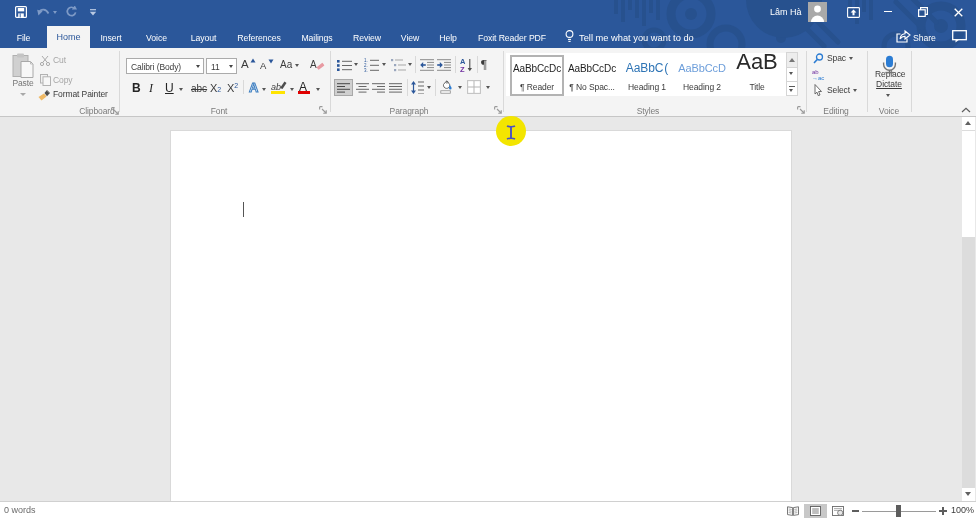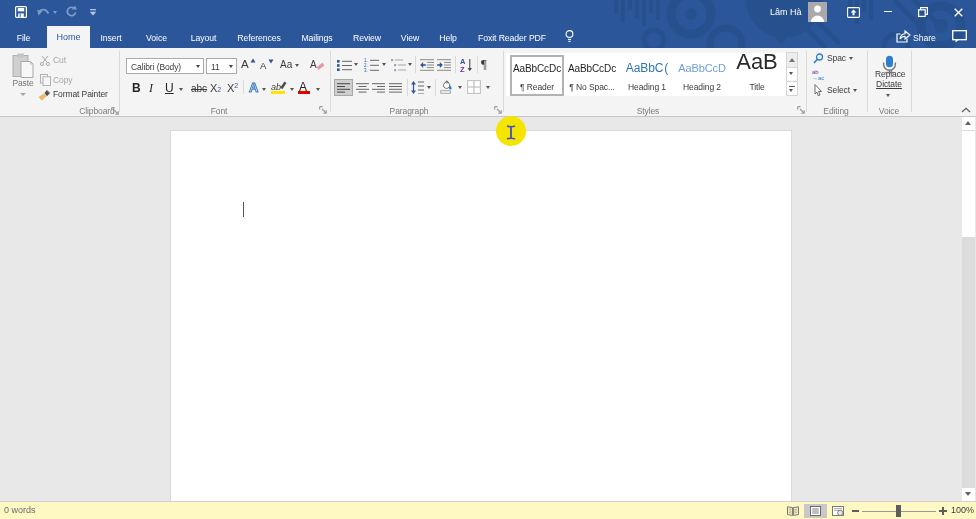--- a/index.html
+++ b/index.html
@@ -15,21 +15,21 @@
 #ribbon { position:absolute; left:0; top:48px; width:976px; height:69px; background:#f4f4f4; border-bottom:1px solid #c6c6c6; }
 .gsep { position:absolute; top:3px; width:1px; height:61px; background:#d9d9d9; }
 .glabel { position:absolute; top:58px; font-size:8.5px; color:#7a7a7a; text-align:center; white-space:nowrap; letter-spacing:-0.1px; }
 .dlg { position:absolute; top:58px; width:10px; height:10px; }
 .dd { display:inline-block; width:0; height:0; border-left:2.5px solid transparent; border-right:2.5px solid transparent; border-top:3.5px solid #555; vertical-align:middle; }
 .lbl { color:#3b3b3b; font-size:8.5px; letter-spacing:-0.1px; white-space:nowrap; }
 
 #docarea { position:absolute; left:0; top:117px; width:976px; height:384px; background:#e8e8e8; }
 #page { position:absolute; left:170px; top:13px; width:622px; height:371px; background:#fff; border:1px solid #d9d9d9; border-bottom:none; }
 
-#statusbar { position:absolute; left:0; top:501px; width:976px; height:18px; background:#fef9c3; border-top:1px solid #d0d0d0; font-size:9px; color:#565656; }
+#statusbar { position:absolute; left:0; top:501px; width:976px; height:18px; background:#ffffff; border-top:1px solid #d0d0d0; font-size:9px; color:#565656; }
 </style>
 </head>
 <body>
 <div id="titlebar">
   <svg class="abs" style="left:596px;top:0;" width="380" height="48" viewBox="0 0 380 48">
     <g fill="#27518e">
       <rect x="18" y="0" width="4" height="14"></rect>
         <rect x="25" y="0" width="4" height="22"></rect>
         <rect x="32" y="0" width="4" height="10"></rect>
         <rect x="39" y="0" width="4" height="18"></rect>
@@ -112,20 +112,21 @@
   <div class="tab" style="left:296px;width:42px;">Mailings</div>
   <div class="tab" style="left:348px;width:38px;">Review</div>
   <div class="tab" style="left:396px;width:28px;">View</div>
   <div class="tab" style="left:435px;width:26px;">Help</div>
   <div class="tab" style="left:472px;width:80px;">Foxit Reader PDF</div>
   <svg class="abs" style="left:565px;top:6px;" width="9" height="13" viewBox="0 0 9 13">
     <circle cx="4.5" cy="4" r="3.4" fill="none" stroke="#fff" stroke-width="1.1"></circle>
     <line x1="3" y1="9.4" x2="6" y2="9.4" stroke="#fff" stroke-width="1.1"></line>
     <line x1="3.4" y1="11.4" x2="5.6" y2="11.4" stroke="#fff" stroke-width="1.1"></line>
   </svg>
+  <div class="tab" style="left:579px;width:130px;text-align:left;font-size:9.3px;letter-spacing:0;">Tell me what you want to do</div>
   <svg class="abs" style="left:896px;top:5px;" width="15" height="14" viewBox="0 0 15 14">
     <path d="M4.5 5 L1 5 L1 13 L11 13 L11 9.5" fill="none" stroke="#fff" stroke-width="1.2"></path>
     <path d="M4 10 C4.5 6.5 6.5 5 9 4.8 L9 2 L14 6 L9 10 L9 7.2 C7 7.2 5.3 8 4 10 Z" fill="none" stroke="#fff" stroke-width="1.1"></path>
   </svg>
   <div class="tab" style="left:913px;width:30px;text-align:left;">Share</div>
   <svg class="abs" style="left:952px;top:6px;" width="15" height="13" viewBox="0 0 15 13">
     <rect x="0.7" y="0.7" width="13.6" height="9" fill="none" stroke="#fff" stroke-width="1.3"></rect>
     <path d="M3.5 9.7 L3.5 12.5 L7 9.7" fill="#fff"></path>
   </svg>
 </div>

